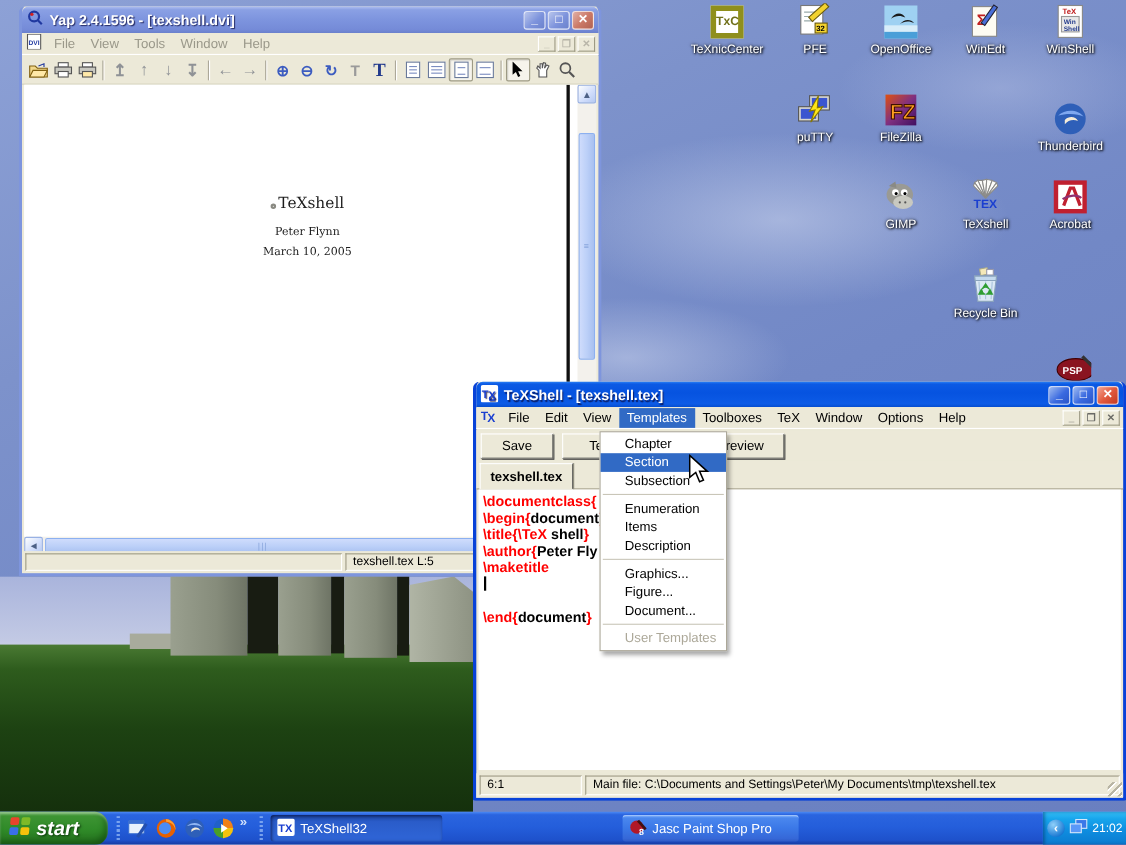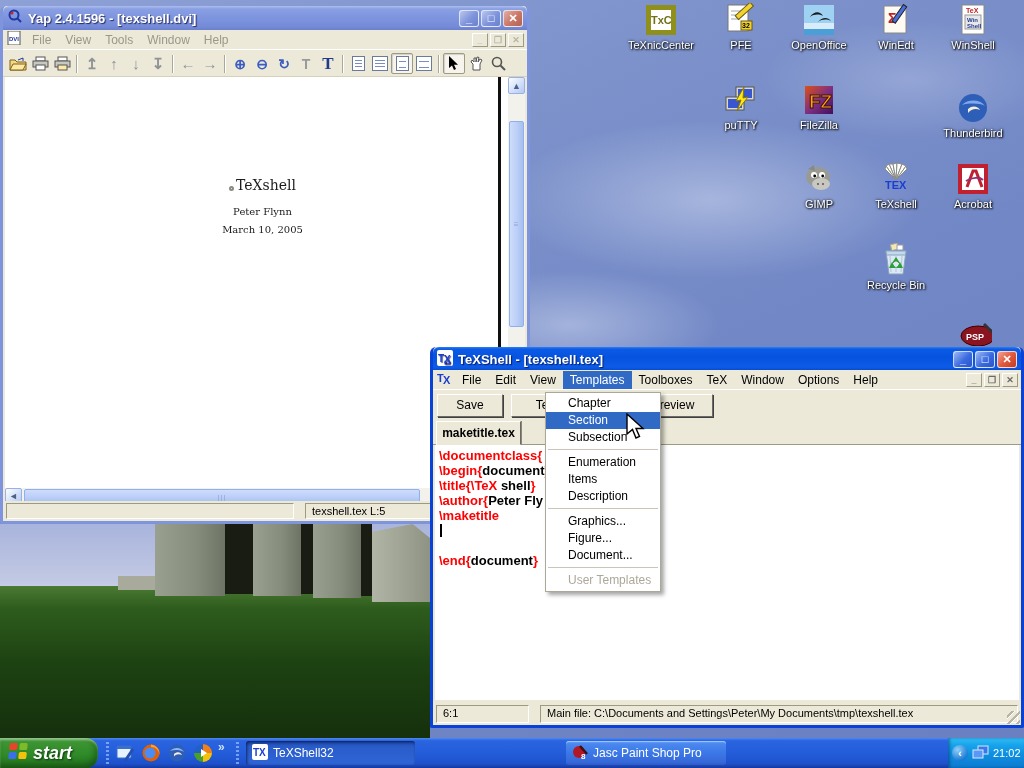--- a/index.html
+++ b/index.html
@@ -32,26 +32,26 @@
   .tbtn.r{background:linear-gradient(135deg,#f2a391,#e25a3e 50%,#c23a22);}
   .tbtn.r.inact{background:linear-gradient(135deg,#e0b0a6,#cc7a68 50%,#b06252);}
   .menubar{position:absolute;left:0;right:0;height:20px;background:#ece9d8;display:flex;align-items:center;
     font-size:12px;color:#000;border-bottom:1px solid #fff;}
   .menubar .mitem{padding:2px 7px;}
   .menubar .mitem.gray{color:#9a988a;}
   .menubar .mitem.sel{background:#316ac5;color:#fff;}
   .ghostbtns{margin-left:auto;display:flex;gap:2px;margin-right:3px;}
   .gbtn{width:16px;height:14px;background:#ece9d8;border:1px solid;border-color:#fff #9d9a84 #9d9a84 #fff;
     color:#6a6a66;font-size:9px;line-height:12px;text-align:center;font-weight:bold;}
-  .statusbar{position:absolute;left:0;right:0;bottom:0;background:#ece9d8;display:flex;gap:11px;
+  .statusbar{position:absolute;left:0;right:0;bottom:0;background:#ece9d8;display:flex;gap:3px;
     align-items:stretch;padding:2px 3px;font-size:11px;color:#000;}
   .scell{border:1px solid;border-color:#9d9a84 #fff #fff #9d9a84;padding:1px 6px;white-space:nowrap;overflow:hidden;}
 
   
-  #win-yap{left:0;top:6px;width:530px;height:518px;z-index:10;background:#ece9d8;
+  #win-yap{left:17px;top:6px;width:530px;height:518px;z-index:10;background:#ece9d8;
     border:3px solid #7e95dd;border-top:none;border-radius:6px 6px 2px 2px;}
   #yap-toolbar{position:absolute;left:0;right:0;top:45px;height:26px;background:#ece9d8;
     border-bottom:1px solid #d4d0bc;display:flex;align-items:center;padding-left:4px;}
   .tool{width:22px;height:21px;display:flex;align-items:center;justify-content:center;font-size:14px;}
   .tsep{width:2px;height:18px;margin:0 3px;border-left:1px solid #aca899;border-right:1px solid #fff;}
   .tool.pressed{border:1px solid #9d9a84;background:#f6f4ec;border-radius:2px;box-shadow:inset 1px 1px 1px rgba(0,0,0,.15);}
   .arrgray{color:#8f9296;font-weight:bold;font-size:15px;}
   .zblue{color:#3c5cc0;font-weight:bold;font-size:14px;}
   .pageicon{width:13px;height:15px;border:1px solid #6a7a9a;background:#fff;position:relative;}
   .pageicon i{position:absolute;left:2px;right:2px;height:1px;background:#7a8cc0;}
@@ -500,21 +500,21 @@
         <span class="gbtn">❐</span>
         <span class="gbtn">✕</span>
       </span>
     </div>
     <div id="tex-toolbar">
       <span class="xp-btn" style="left:4px;width:66px;line-height:21px;">Save</span>
       <span class="xp-btn" style="left:78px;width:70px;line-height:21px;">TeX</span>
       <span class="xp-btn" style="left:200px;width:80px;line-height:21px;">Preview</span>
     </div>
     <div id="tex-tabrow">
-      <span class="tab">maketitle.tex</span>
+      <span class="tab">texshell.tex</span>
     </div>
     <div id="tex-editor">
       <div class="edline"><span class="red">\documentclass{</span><span class="blk"></span><span class="red"></span></div>
       <div class="edline"><span class="red">\begin{</span><span class="blk">document</span><span class="red">}</span></div>
       <div class="edline"><span class="red">\title{\TeX</span><span class="blk"> shell</span><span class="red">}</span></div>
       <div class="edline"><span class="red">\author{</span><span class="blk">Peter Fly</span><span class="red"></span></div>
       <div class="edline"><span class="red">\maketitle</span><span class="blk"></span><span class="red"></span></div>
       <div class="edline"><span class="red"></span><span class="blk"></span><span class="red"></span></div>
       <div class="edline"><span class="red"></span><span class="blk"></span><span class="red"></span></div>
       <div class="edline"><span class="red">\end{</span><span class="blk">document</span><span class="red">}</span></div>
@@ -586,21 +586,21 @@
     <div class="qlicon" style="left:192px;">
       <div style="width:18px;height:18px;border-radius:50%;background:conic-gradient(#f08018 0 25%,#f4c20c 0 50%,#4a9f28 0 75%,#2060c8 0 100%);display:flex;align-items:center;justify-content:center;">
         <svg width="10" height="10">
             <polygon points="3,1 9,5 3,9" fill="#fff"></polygon>
           </svg>
       </div>
     </div>
     <div style="position:absolute;left:218px;top:2px;color:#cfe0fb;font-size:12px;font-weight:bold;">»</div>
     <div class="ql-sep" style="left:236px;"></div>
 
-    <div class="task active" style="left:246px;width:169px;">
+    <div class="task active" style="left:246px;width:156px;">
       <span>
         <svg width="16" height="16">
             <rect x="0" y="0" width="16" height="16" rx="2" fill="#fff"></rect>
             <text x="1" y="12" font-size="10" font-weight="bold" fill="#1a3fd0">TX</text>
           </svg>
       </span>
       <span>TeXShell32</span>
     </div>
     <div class="task normal" style="left:566px;width:160px;">
       <span>

